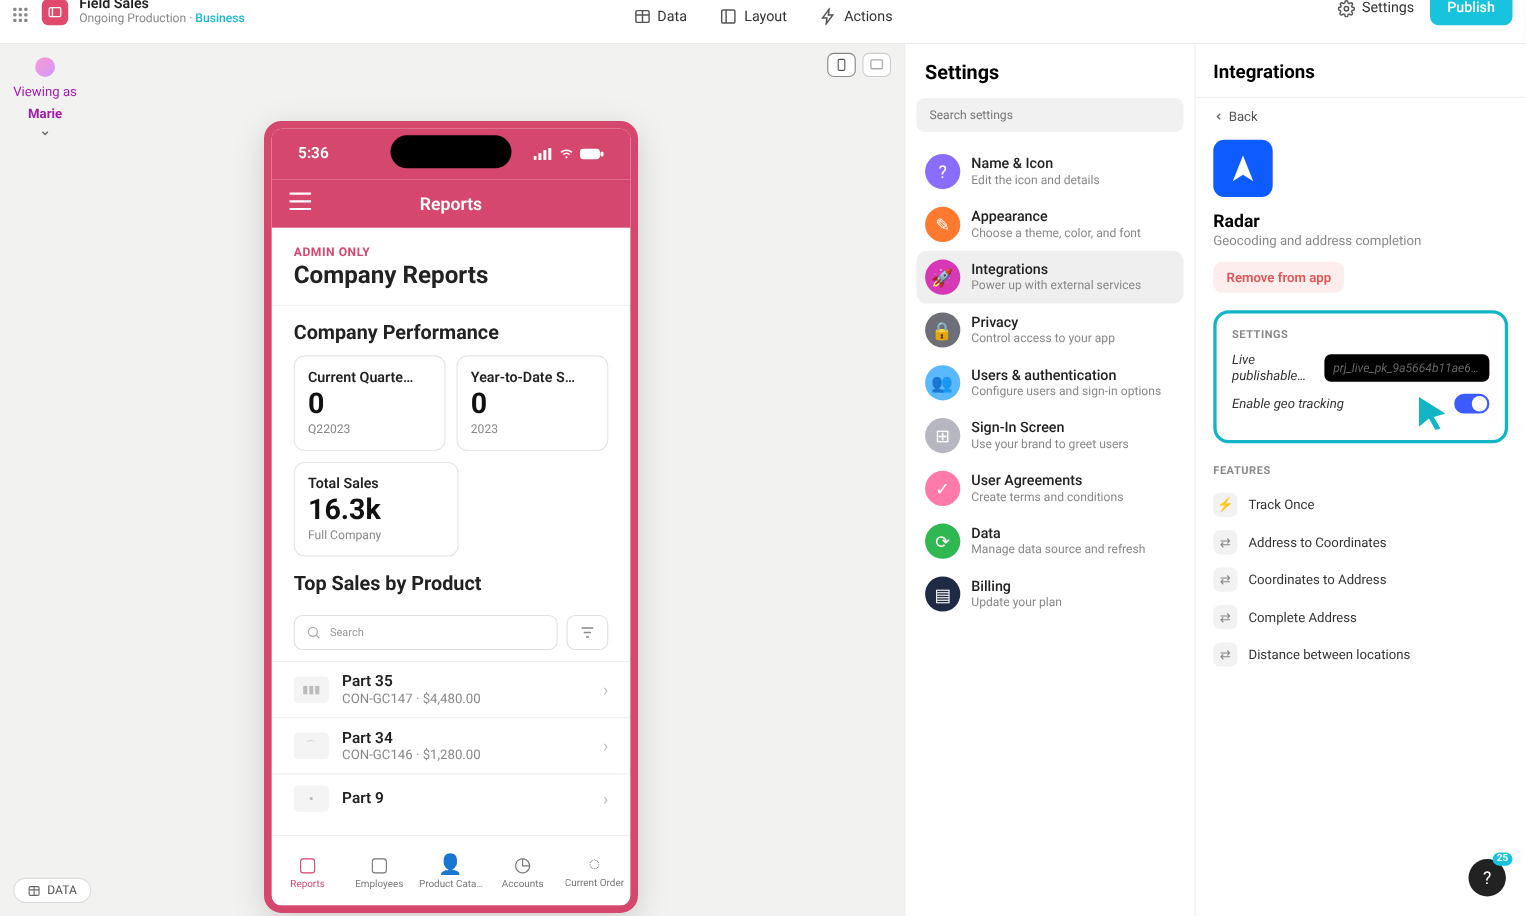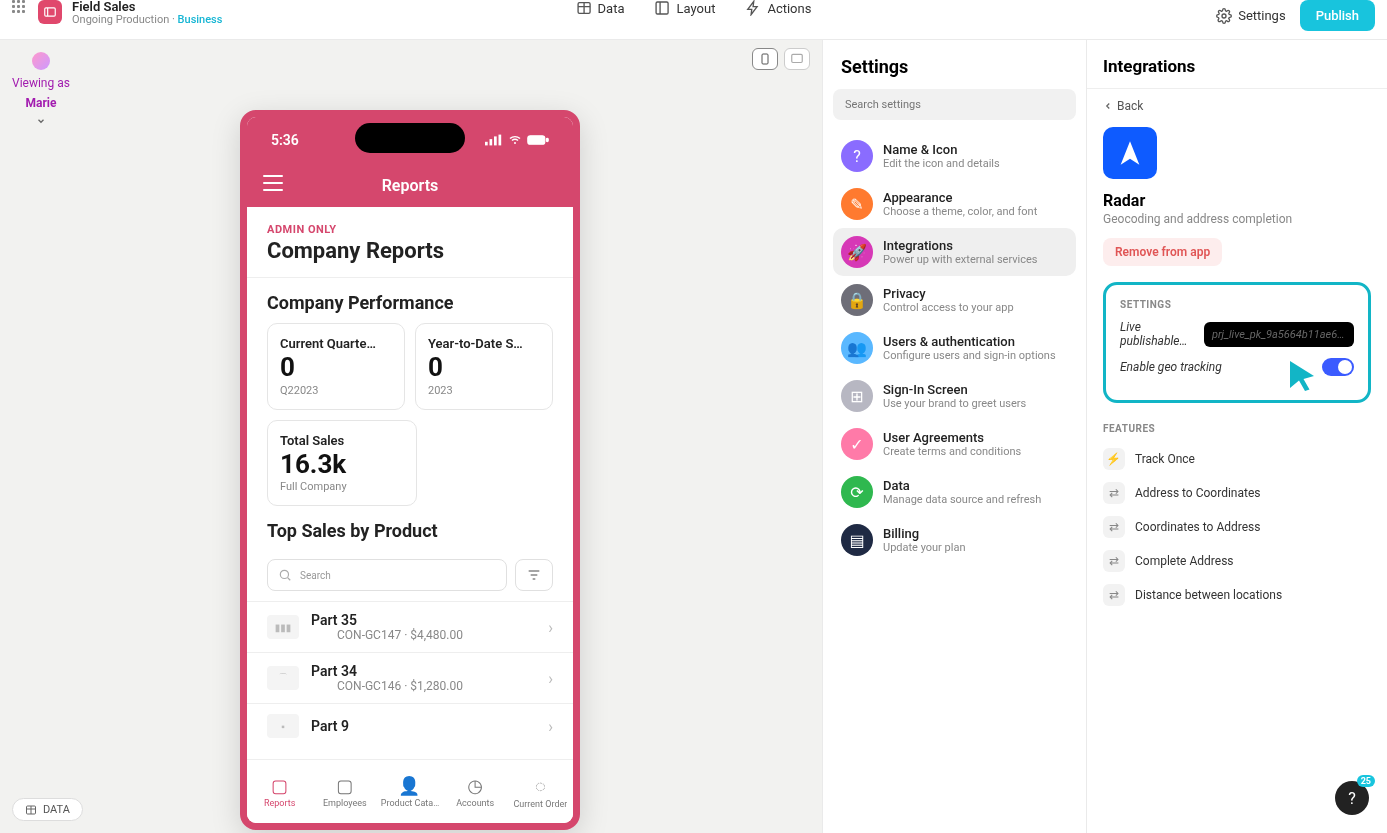--- a/index.html
+++ b/index.html
@@ -1,19 +1,19 @@
 <!DOCTYPE html>
 <html><head>
 <meta charset="utf-8">
 <style>
   * { box-sizing: border-box; margin: 0; padding: 0; font-family: -apple-system, BlinkMacSystemFont, "Segoe UI", Roboto, sans-serif; }
   body { width: 1387px; height: 833px; background: #fff; overflow: hidden; position: relative; }
 
   
-  .topbar { height: 40px; display: flex; align-items: flex-start; padding: 0 12px; border-bottom: 1px solid #eaeaea; gap: 10px; }
+  .topbar { height: 40px; display: flex; align-items: flex-end; padding: 16px 12px; border-bottom: 1px solid #eaeaea; gap: 10px; }
   .apps-grid { width: 16px; height: 16px; display: grid; grid-template-columns: repeat(3,3px); grid-template-rows: repeat(3,3px); gap: 2px; cursor: pointer; }
   .apps-grid span { background: #888; border-radius: 1px; }
   .app-icon-sq { width: 24px; height: 24px; background: #E0486C; border-radius: 6px; display:flex;align-items:center;justify-content:center;}
   .app-icon-sq svg { width:14px; height:14px; }
   .app-title-block { display:flex; flex-direction:column; line-height:1.1; }
   .app-title { font-size: 13px; font-weight: 600; color:#222; }
   .app-sub { font-size: 11px; color:#888; }
   .app-sub .plan { color:#18B6D4; font-weight:500; }
   .topbar-center { position:absolute; left:50%; transform:translateX(-50%); display:flex; gap:30px; }
   .topbar-center .titem { display:flex; align-items:center; gap:6px; font-size:13px; color:#333; cursor:pointer; }
@@ -50,21 +50,21 @@
   .card-sub { font-size:11px; color:#888; margin-top:2px; }
   .card-solo { width:150px; margin:10px 20px 0; }
   .search-row { display:flex; gap:8px; padding:8px 20px 0; }
   .search-box { flex:1; border:1px solid #e0e0e0; border-radius:8px; padding:8px 10px; display:flex; align-items:center; gap:8px; color:#999; font-size:10px; }
   .filter-btn { width:38px; border:1px solid #e0e0e0; border-radius:8px; display:flex; align-items:center; justify-content:center; color:#888; cursor:pointer; }
   .list { margin-top:10px; }
   .list-row { display:flex; align-items:center; padding:10px 20px; border-top:1px solid #eee; gap:12px; cursor:pointer; }
   .thumb { width:32px; height:24px; background:#f4f4f4; border-radius:4px; display:flex;align-items:center;justify-content:center; font-size:10px; color:#bbb; }
   .list-text { flex:1; min-width:0; }
   .list-title { font-size:14px; font-weight:600; color:#222; }
-  .list-sub { font-size:12px; color:#888;margin-left:26px; }
+  .list-sub { font-size:12px; color:#888; }
   .chev { color:#bbb; }
   .phone-tabs { position:absolute; bottom:0; left:0; right:0; height:64px; border-top:1px solid #eee; display:flex; background:#fff; }
   .ptab { flex:1; display:flex; flex-direction:column; align-items:center; justify-content:center; gap:2px; font-size:9px; color:#777; cursor:pointer; padding:4px 2px; overflow:hidden; }
   .ptab.active { color:#D5476D; }
   .ptab .ticon { font-size:18px; }
   .ptab .tlabel { white-space:nowrap; overflow:hidden; text-overflow:ellipsis; max-width:100%; }
 
   
   .settings-panel { position:absolute; top:40px; right:300px; width:265px; bottom:0; border-left:1px solid #eaeaea; border-right:1px solid #eaeaea; background:#fff; padding:16px 10px; }
   .settings-panel h2 { font-size:18px; font-weight:700; padding:0 8px 12px; }

